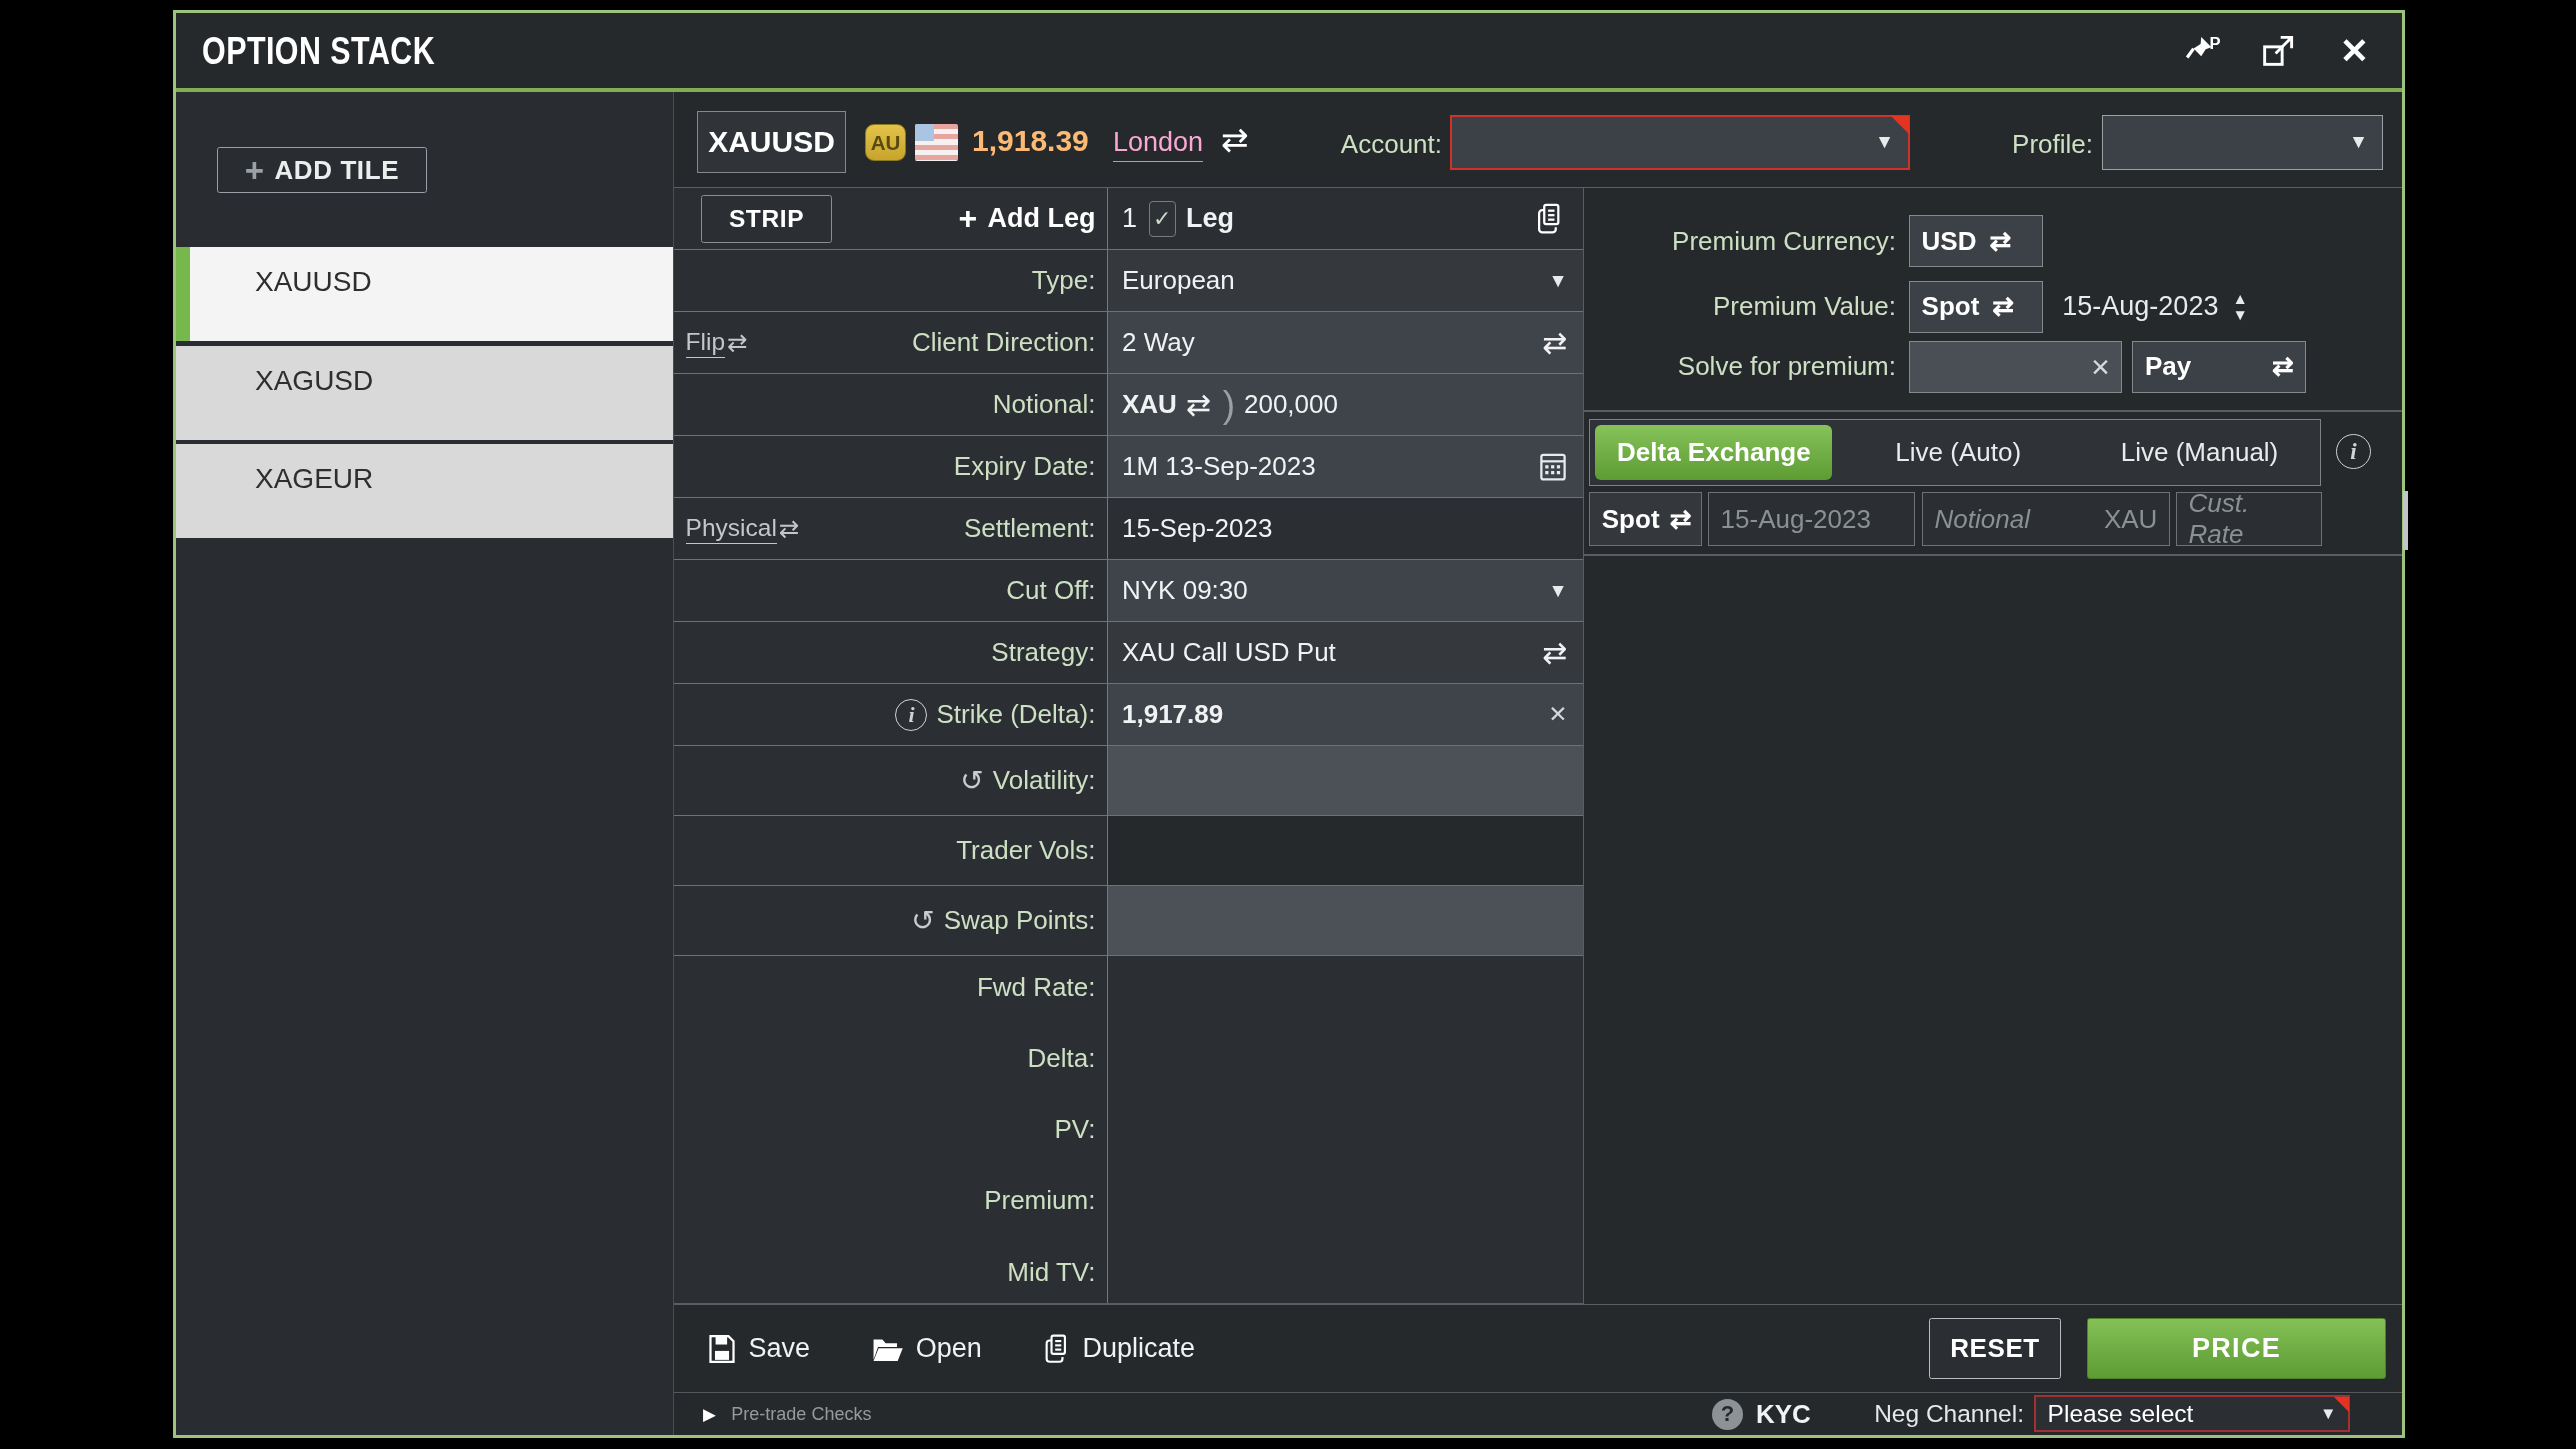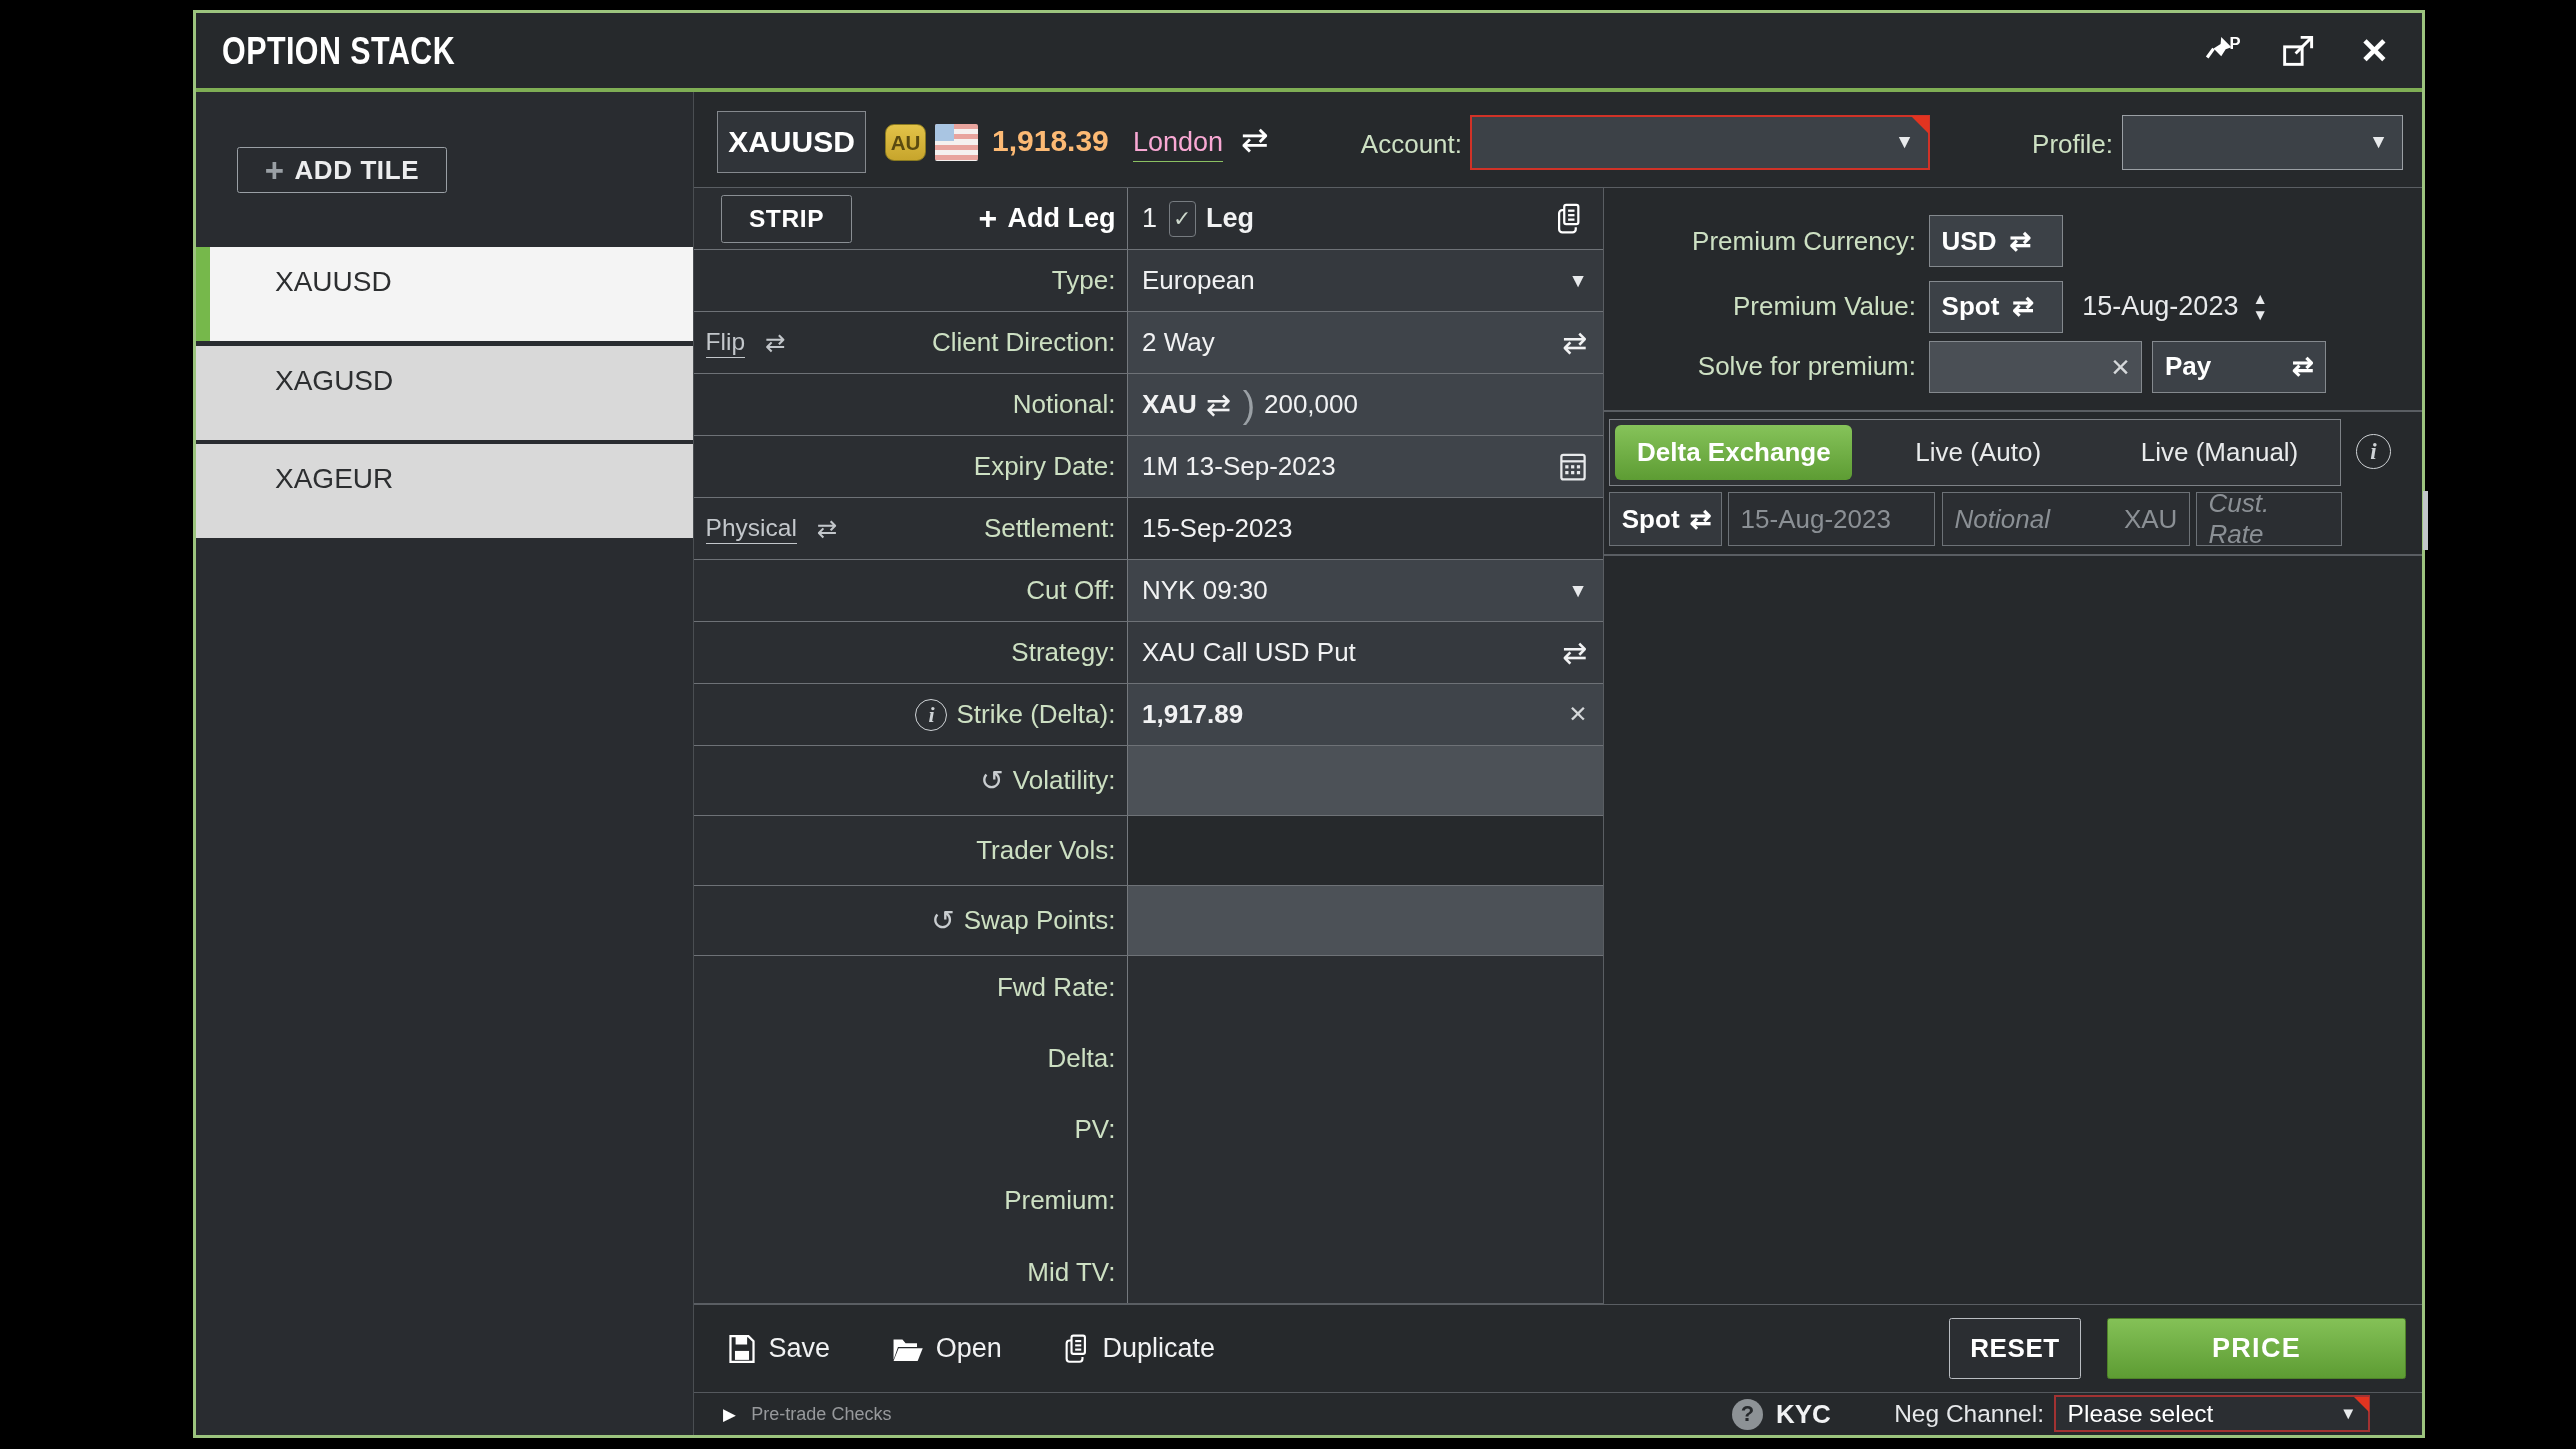--- a/index.html
+++ b/index.html
@@ -1,20 +1,20 @@
 <!DOCTYPE html>
 <html style="font-size:10.3px"><head>
 <meta charset="utf-8">
 <style>
   * { box-sizing: border-box; margin: 0; padding: 0; }
   html,body { background:#000; }
   .stage { position:relative; width:2576px; height:1449px; background:#000; overflow:hidden;
            font-family:"Liberation Sans", sans-serif; }
   .win { position:absolute; left:173px; top:10.3px; width:2232px; height:1428px;
-         background:#26292c; border:3.9px solid #9cc47e; display:flex; flex-direction:column;margin-left:20px; }
+         background:#26292c; border:3.9px solid #9cc47e; display:flex; flex-direction:column; }
 
   
   .titlebar { height:75px; display:flex; align-items:center; justify-content:space-between;
               padding:0 28px 0 26px; background:#26292c; }
   .title { color:#ffffff; font-size:39px; font-weight:bold; letter-spacing:0.6px;
            transform:scaleX(.78); transform-origin:left center; white-space:nowrap; }
   .tb-icons { display:flex; align-items:center; gap:37px; }
   .tb-btn { width:39px; height:39px; display:flex; align-items:center; justify-content:center; cursor:pointer; }
   .close-x { color:#fff; font-size:35px; font-weight:bold; }
   .green-rule { height:3.9px; background:#7fae55; }
@@ -70,21 +70,21 @@
           padding-right:11.6px; color:#cde0c3; font-size:26px; position:relative; }
   .vcol { flex:1; display:flex; align-items:center; padding:0 14px; color:#f1f2f3;
           font-size:26px; position:relative; }
   .vbg-dd   { background:#35393e; }
   .vbg-edit { background:#3f444a; }
   .vbg-light{ background:#4c5157; }
   .vbg-dark { background:#26292c; }
   .vbg-ro   { background:#2b2e32; }
   .vicon-r { position:absolute; right:15.5px; color:#e8eaec; }
   .swap-g { font-size:30px; color:#f1f2f3; }
-  .leftlink { position:absolute; left:11.6px; display:flex; align-items:center; gap:20px;
+  .leftlink { position:absolute; left:11.6px; display:flex; align-items:center; gap:2px;
               color:#c3c7cb; font-size:24.5px; cursor:pointer; }
   .leftlink .txt { border-bottom:1.9px solid #c3c7cb; padding-bottom:1.3px; }
   .strip-btn { margin-left:27px; width:131px; height:48px; border:1.9px solid #8a8f94; border-radius:2.6px;
                display:flex; align-items:center; justify-content:center; color:#fff;
                font-size:24.5px; font-weight:bold; letter-spacing:0.6px; cursor:pointer; }
   .addleg { display:flex; align-items:center; gap:10.3px; color:#fff; font-size:27px; font-weight:bold; cursor:pointer; }
   .addleg .plus { font-size:32px; }
   .legnum { font-size:27px; color:#f1f2f3; }
   .legchk { width:27px; height:36px; border:1.9px solid #777c81; border-radius:3.9px; background:#2e3136;
             display:flex; align-items:center; justify-content:center; color:#cdd8cc; font-size:22px;

